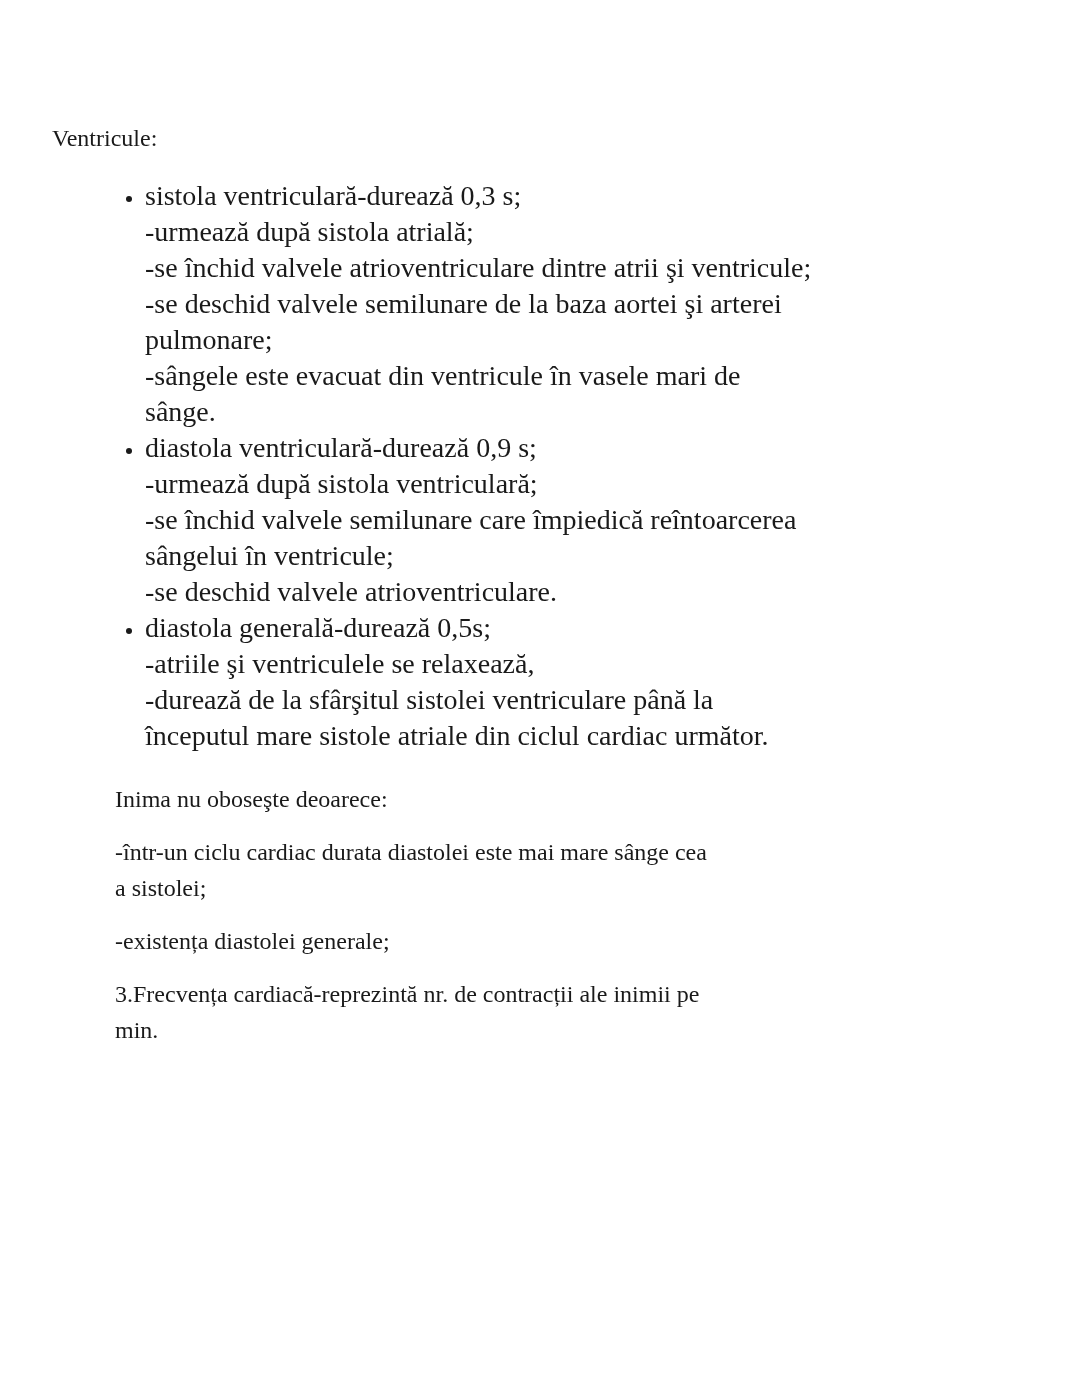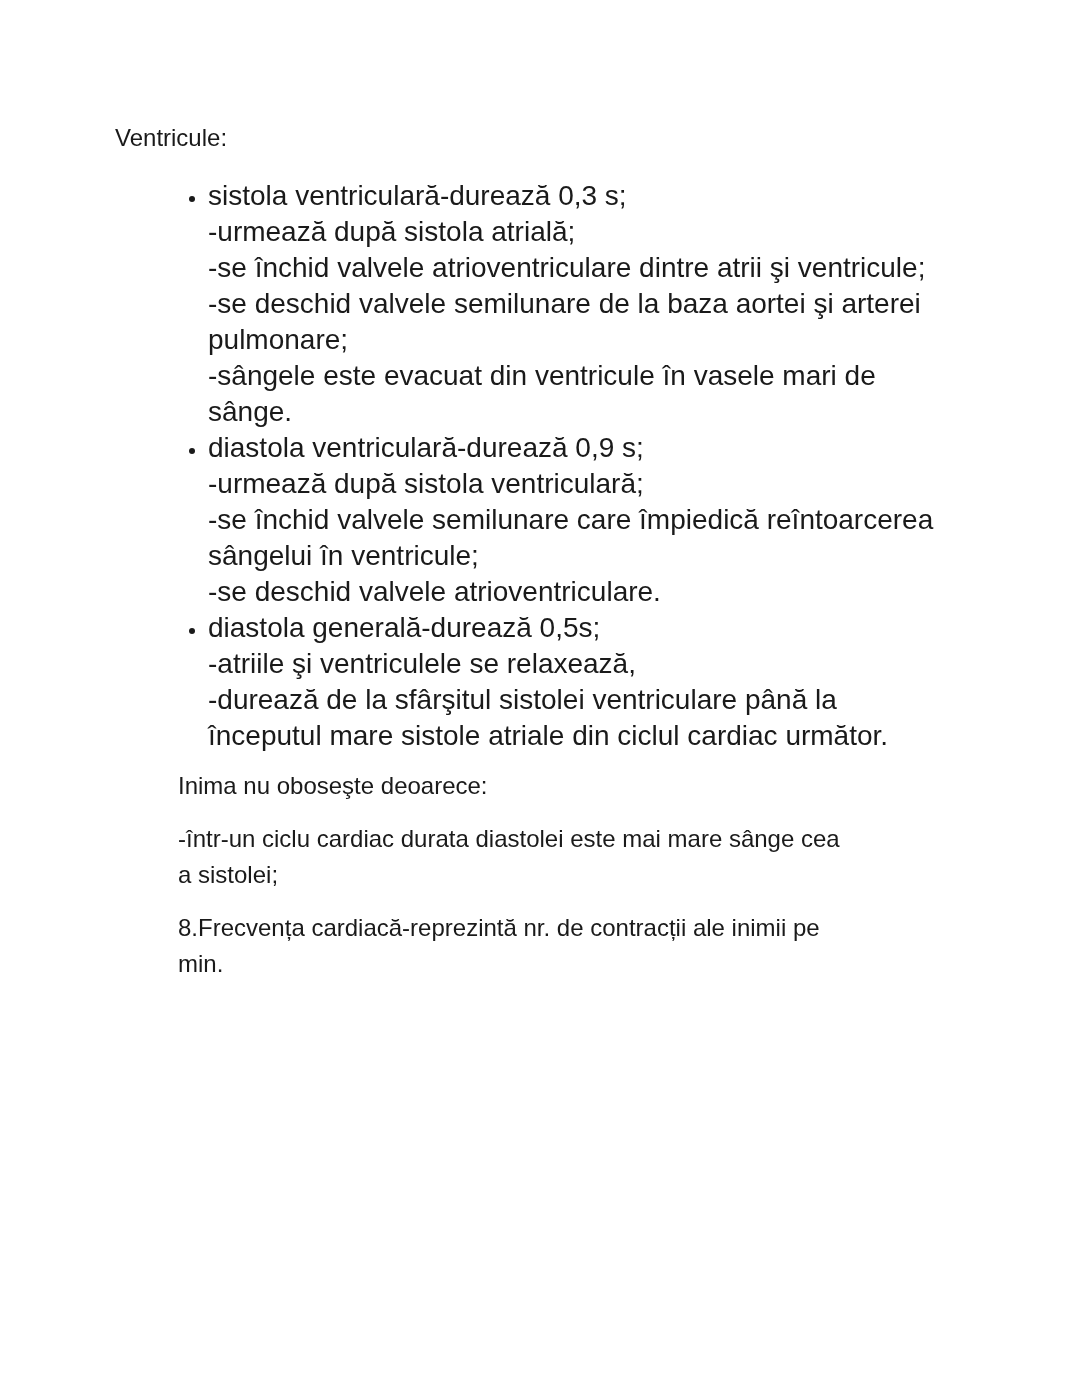--- a/index.html
+++ b/index.html
@@ -11,22 +11,23 @@
     width: 1080px;
     height: 1397px;
     font-family: "Liberation Sans", "DejaVu Sans", sans-serif;
     color: #1a1a1a;
     overflow: hidden;
   }
   .page {
     box-sizing: border-box;
     width: 1064px;
     height: 1397px;
-    padding: 120px 60px 40px 115px;
+    padding: 120px 60px 40px 52px;
     background: #ffffff;
+    font-family: Liberation Serif, serif;
   }
   .doc-heading {
     font-size: 24px;
     line-height: 36px;
     white-space: pre-line;
   }
   ul.bullet-list {
     margin: 22px 0 0 0;
     padding: 0 0 0 93px;
     list-style: disc outside;
@@ -41,21 +42,21 @@
   ul.bullet-list li::marker {
     font-size: 20px;
   }
   .para {
     margin: 17px 0 0 63px;
     font-size: 24px;
     line-height: 36px;
     white-space: pre-line;
   }
   .para.first-after-list {
-    margin-top: 14px;
+    margin-top: 27px;
   }
 </style>
 </head>
 <body>
 
 <div class="page">
 
   <div class="doc-heading">Ventricule:</div>
 
   <ul class="bullet-list">
@@ -75,20 +76,21 @@
 -atriile şi ventriculele se relaxează,
 -durează de la sfârşitul sistolei ventriculare până la
 începutul mare sistole atriale din ciclul cardiac următor.</li>
   </ul>
 
   <p class="para first-after-list">Inima nu oboseşte deoarece:</p>
 
   <p class="para">-într-un ciclu cardiac durata diastolei este mai mare sânge cea
 a sistolei;</p>
 
+  <p class="para">-existența diastolei generale;</p>
 
 
 
-  <p class="para">8.Frecvența cardiacă-reprezintă nr. de contracții ale inimii pe
+  <p class="para">3.Frecvența cardiacă-reprezintă nr. de contracții ale inimii pe
 min.</p>
 
 
 </div>
 
 </body></html>

